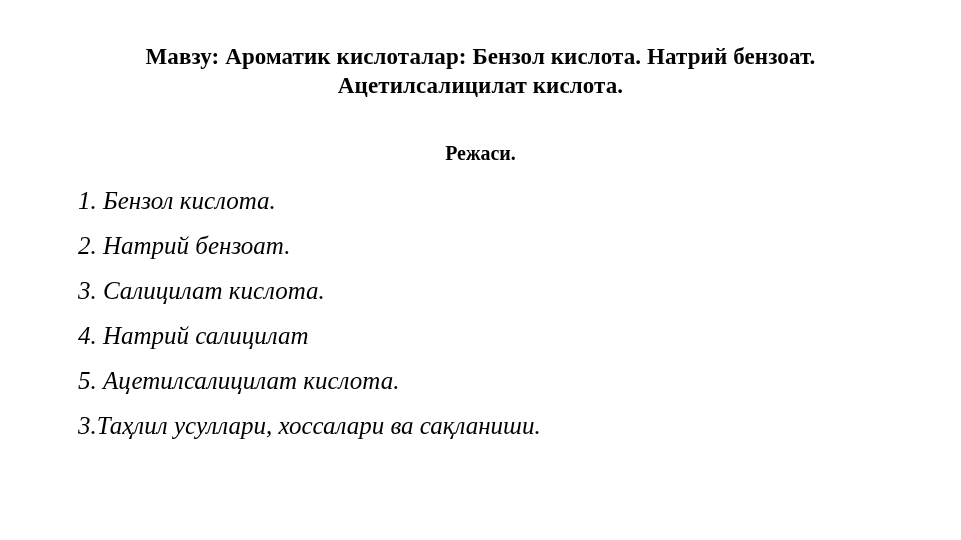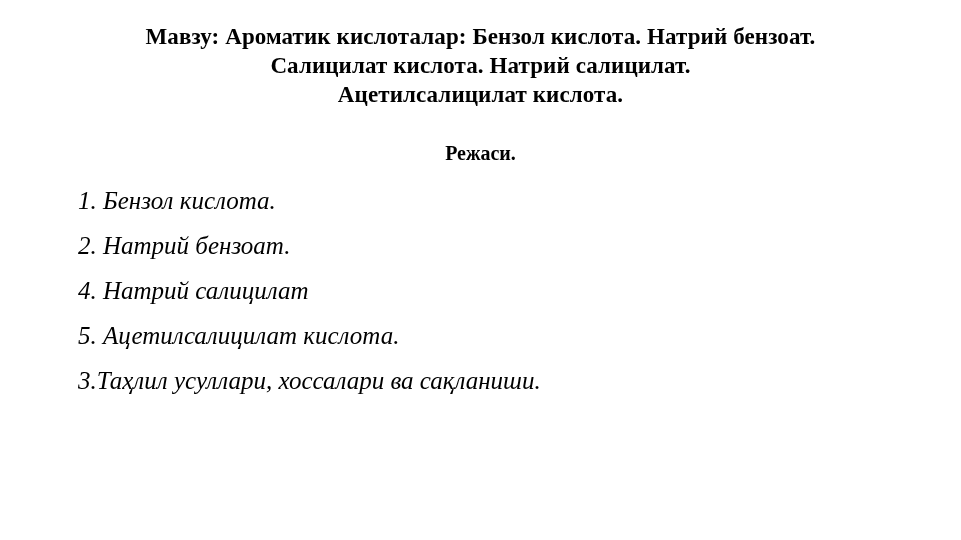--- a/index.html
+++ b/index.html
@@ -27,20 +27,21 @@
     width: 961px;
     text-align: center;
     font-family: "Liberation Serif", serif;
     font-weight: bold;
     font-size: 23px;
     line-height: 29px;
     letter-spacing: 0.1px;
   }
   .title-line-1 {
     display: block;
+    margin-top: 20px;
   }
   .title-line-2 {
     display: block;
   }
   .title-line-3 {
     display: block;
     text-align: center;
   }
   .plan-heading {
     position: absolute;
@@ -67,27 +68,27 @@
     font-style: italic;
   }
 </style>
 </head>
 <body>
 
 <div class="slide">
 
   <div class="title-block">
     <span class="title-line-1">Мавзу: Ароматик кислоталар: Бензол кислота. Натрий бензоат.</span>
-    <span class="title-line-2">Салицилат кислота. Натрий салицилат.</span>
     <span class="title-line-3">Ацетилсалицилат кислота.</span>
   </div>
 
   <div class="plan-heading">Режаси.</div>
 
   <div class="items">
     <div class="item">1. Бензол кислота.</div>
     <div class="item">2. Натрий бензоат.</div>
+    <div class="item">3. Салицилат кислота.</div>
     <div class="item">4. Натрий салицилат</div>
     <div class="item">5. Ацетилсалицилат кислота.</div>
     <div class="item">3.Таҳлил усуллари, хоссалари ва сақланиши.</div>
   </div>
 
 </div>
 
 </body></html>

